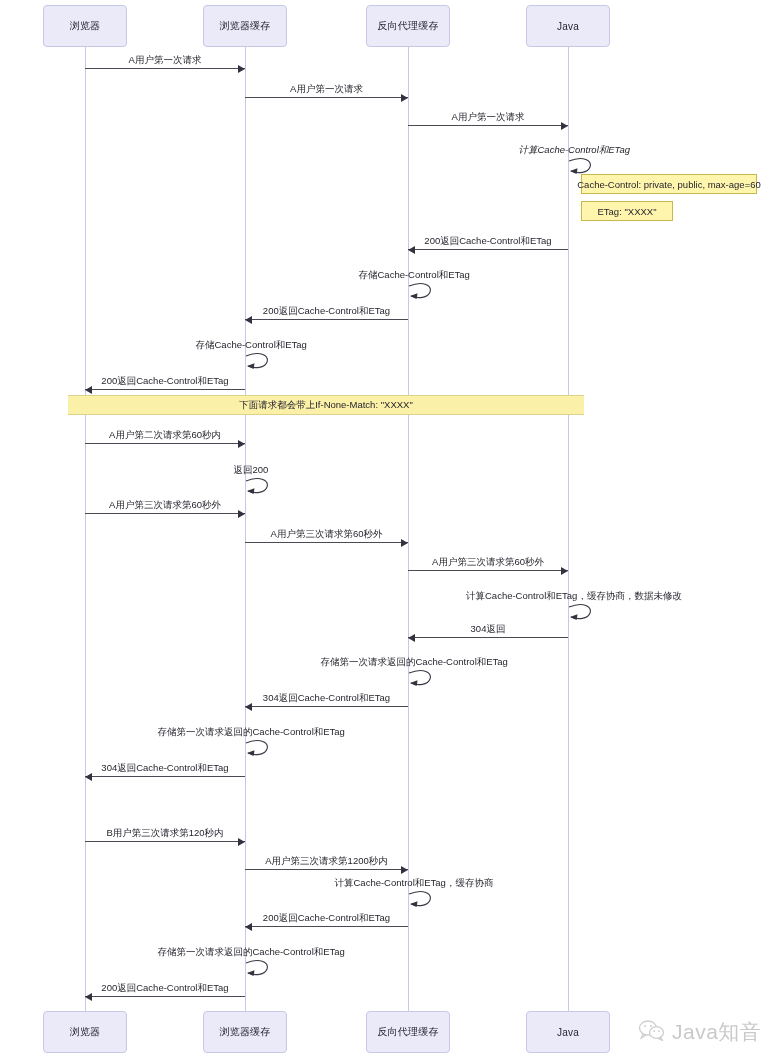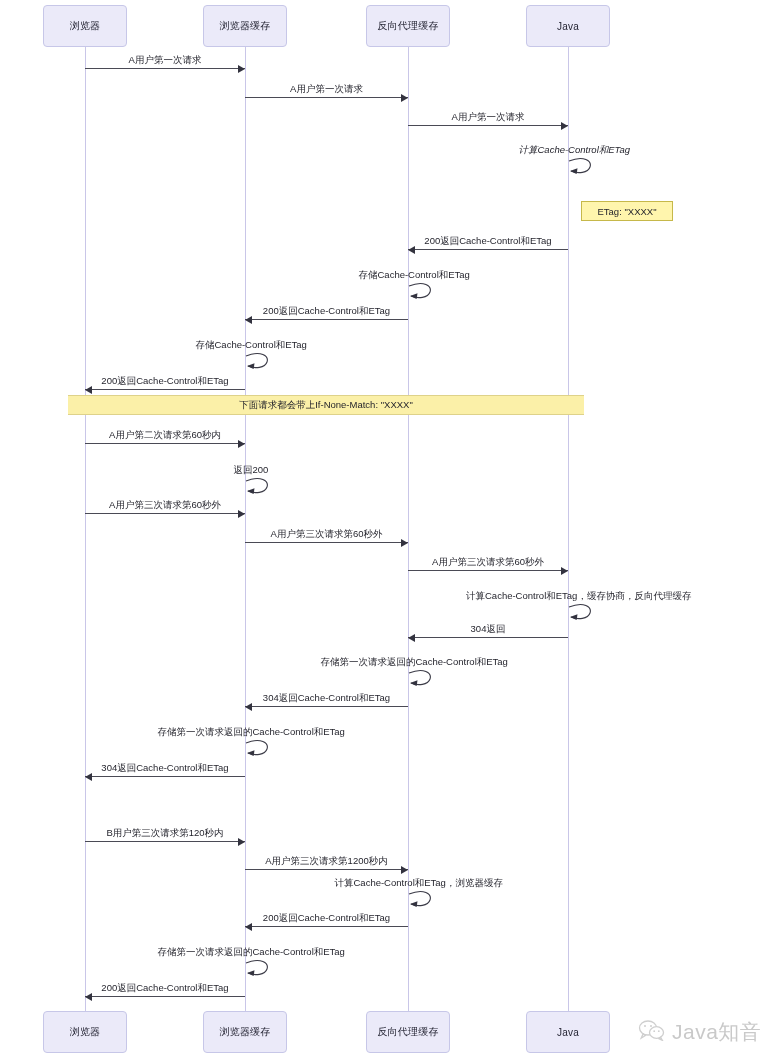--- a/index.html
+++ b/index.html
@@ -188,21 +188,21 @@
     <div class="msg-line" style="left: 235px; top: 542px; width: 163px;"></div>
     <div class="arrowhead right" style="top: 538.5px; left: 391px;"></div>
     <div class="msg-label" style="left: 316.5px; top: 528px;">A用户第三次请求第60秒外</div>
     <div class="msg-line" style="left: 398px; top: 570px; width: 160px;"></div>
     <div class="arrowhead right" style="top: 566.5px; left: 551px;"></div>
     <div class="msg-label" style="left: 478px; top: 556px;">A用户第三次请求第60秒外</div>
     <div class="selfloop" style="left: 558px; top: 603px;"><svg width="28" height="20" viewBox="0 0 28 20">
         <path d="M1 4 C 16 -2, 24 4, 22 10 C 20 16, 10 17, 3 14" fill="none" stroke="#3a3a46" stroke-width="1.1"></path>
         <path d="M2 14 L 9.5 11.2 L 8.6 17 Z" fill="#33333f"></path>
       </svg></div>
-    <div class="msg-label" style="left: 456px; top: 590px; transform: none;">计算Cache-Control和ETag，缓存协商，反向代理缓存</div>
+    <div class="msg-label" style="left: 456px; top: 590px; transform: none;">计算Cache-Control和ETag，缓存协商，数据未修改</div>
     <div class="msg-line" style="left: 398px; top: 637px; width: 160px;"></div>
     <div class="arrowhead left" style="top: 633.5px; left: 398px;"></div>
     <div class="msg-label" style="left: 478px; top: 623px; text-align: center;">304返回</div>
     <div class="selfloop" style="left: 398px; top: 669px;"><svg width="28" height="20" viewBox="0 0 28 20">
         <path d="M1 4 C 16 -2, 24 4, 22 10 C 20 16, 10 17, 3 14" fill="none" stroke="#3a3a46" stroke-width="1.1"></path>
         <path d="M2 14 L 9.5 11.2 L 8.6 17 Z" fill="#33333f"></path>
       </svg></div>
     <div class="msg-label" style="left: 310.5px; top: 656px; transform: none;">存储第一次请求返回的Cache-Control和ETag</div>
     <div class="msg-line" style="left: 235px; top: 706px; width: 163px;"></div>
     <div class="arrowhead left" style="top: 702.5px; left: 235px;"></div>
@@ -218,32 +218,35 @@
     <div class="msg-line" style="left: 75px; top: 841px; width: 160px;"></div>
     <div class="arrowhead right" style="top: 837.5px; left: 228px;"></div>
     <div class="msg-label" style="left: 155px; top: 827px;">B用户第三次请求第120秒内</div>
     <div class="msg-line" style="left: 235px; top: 869px; width: 163px;"></div>
     <div class="arrowhead right" style="top: 865.5px; left: 391px;"></div>
     <div class="msg-label" style="left: 316.5px; top: 855px;">A用户第三次请求第1200秒内</div>
     <div class="selfloop" style="left: 398px; top: 890px;"><svg width="28" height="20" viewBox="0 0 28 20">
         <path d="M1 4 C 16 -2, 24 4, 22 10 C 20 16, 10 17, 3 14" fill="none" stroke="#3a3a46" stroke-width="1.1"></path>
         <path d="M2 14 L 9.5 11.2 L 8.6 17 Z" fill="#33333f"></path>
       </svg></div>
-    <div class="msg-label" style="left: 324.5px; top: 877px; transform: none;">计算Cache-Control和ETag，浏览器缓存</div>
+    <div class="msg-label" style="left: 324.5px; top: 877px; transform: none;">计算Cache-Control和ETag，缓存协商</div>
     <div class="msg-line" style="left: 235px; top: 926px; width: 163px;"></div>
     <div class="arrowhead left" style="top: 922.5px; left: 235px;"></div>
     <div class="msg-label" style="left: 316.5px; top: 912px;">200返回Cache-Control和ETag</div>
     <div class="selfloop" style="left: 235px; top: 959px;"><svg width="28" height="20" viewBox="0 0 28 20">
         <path d="M1 4 C 16 -2, 24 4, 22 10 C 20 16, 10 17, 3 14" fill="none" stroke="#3a3a46" stroke-width="1.1"></path>
         <path d="M2 14 L 9.5 11.2 L 8.6 17 Z" fill="#33333f"></path>
       </svg></div>
     <div class="msg-label" style="left: 147.5px; top: 946px; transform: none;">存储第一次请求返回的Cache-Control和ETag</div>
     <div class="msg-line" style="left: 75px; top: 996px; width: 160px;"></div>
     <div class="arrowhead left" style="top: 992.5px; left: 75px;"></div>
     <div class="msg-label" style="left: 155px; top: 982px;">200返回Cache-Control和ETag</div>
+    <div class="note-box" style="left: 571px; top: 174px; width: 176px; height: 20px;">
+      <span>Cache-Control: private, public, max-age=60</span>
+    </div>
     <div class="note-box" style="left: 571px; top: 201px; width: 92px; height: 20px;">
       <span>ETag: "XXXX"</span>
     </div>
     <div class="divider-bar" style="left: 58px; top: 395px; width: 516px; height: 20px;">
       <span>下面请求都会带上If-None-Match: "XXXX"</span>
     </div>
   </div>
 
 <div id="watermark" style="left: 638px; top: 1018px;">
   <span class="wm-icon">

